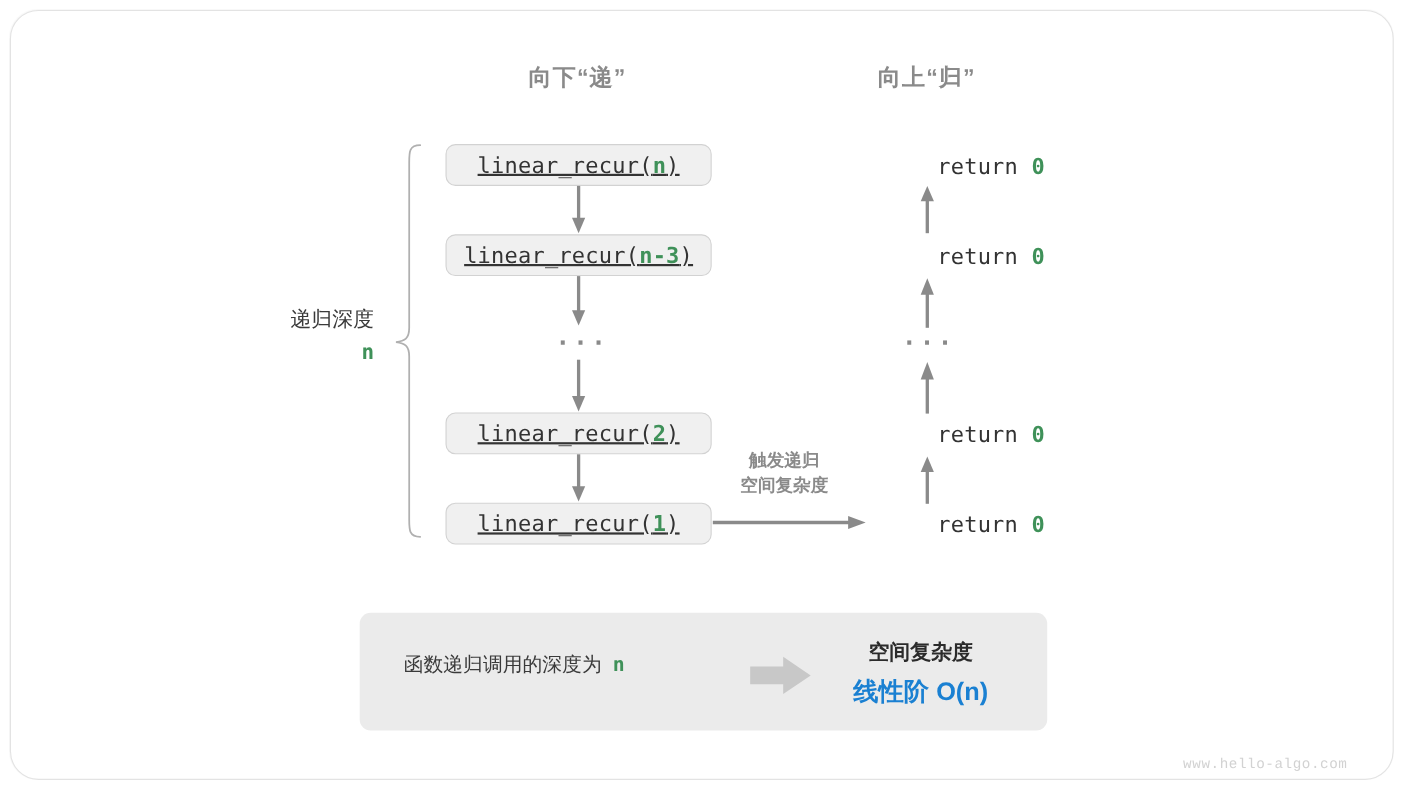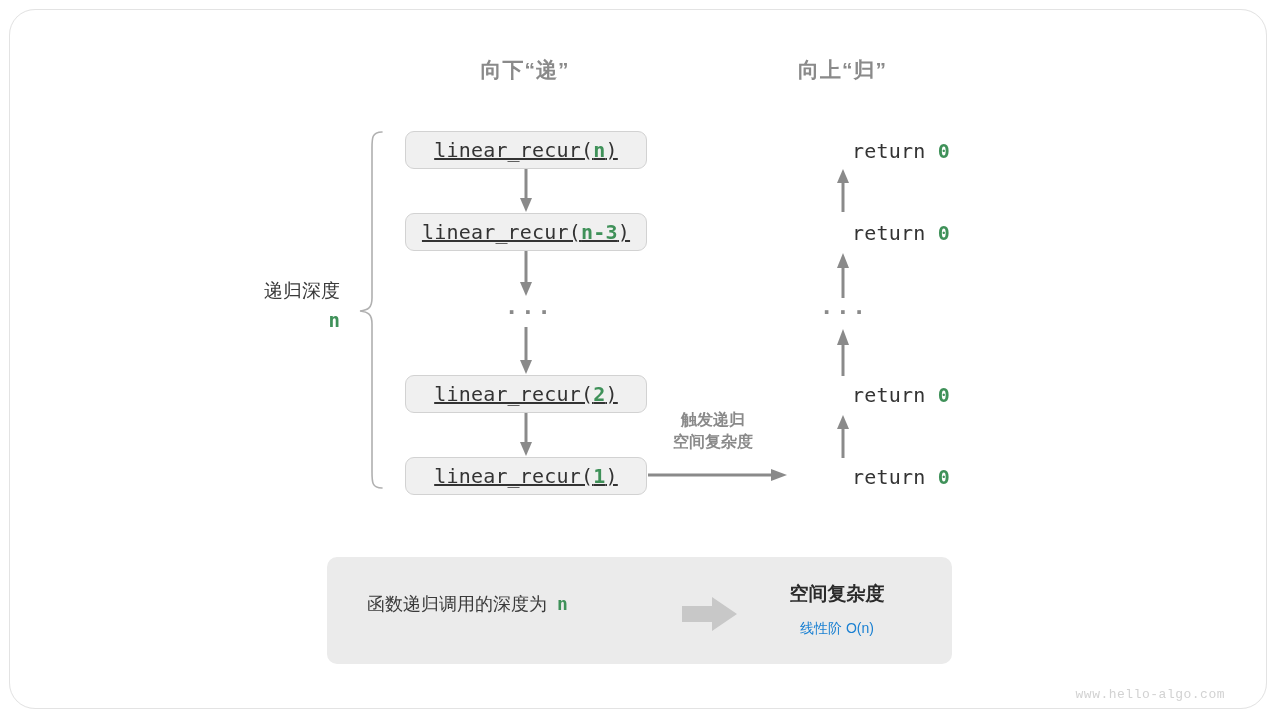--- a/index.html
+++ b/index.html
@@ -152,22 +152,22 @@
     line-height: 34px;
     white-space: nowrap;
   }
   .summary-right .head {
     font-size: 19px;
     font-weight: bold;
     color: #2b2b2b;
     display: block;
   }
   .summary-right .val {
-    font-size: 14px;
-    font-weight: normal;
+    font-size: 23px;
+    font-weight: bold;
     color: #1a80d2;
     display: block;
   }
   .mono { font-family: "DejaVu Sans Mono", "Liberation Mono", monospace; }
 
   
   .watermark {
     position: absolute;
     right: 55px;
     bottom: 18px;

